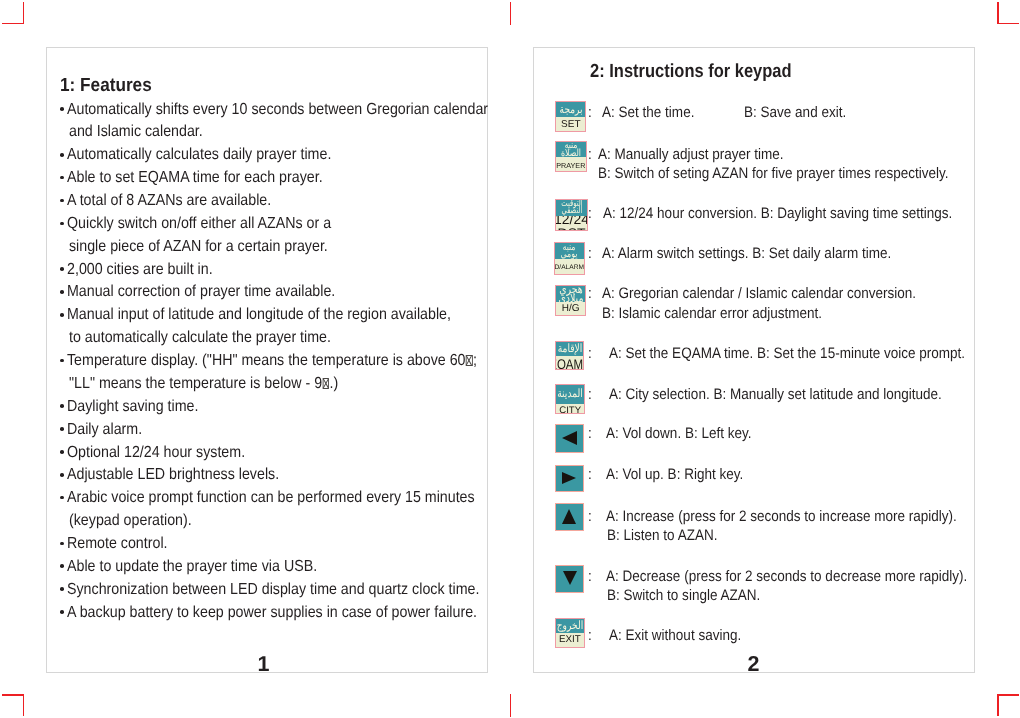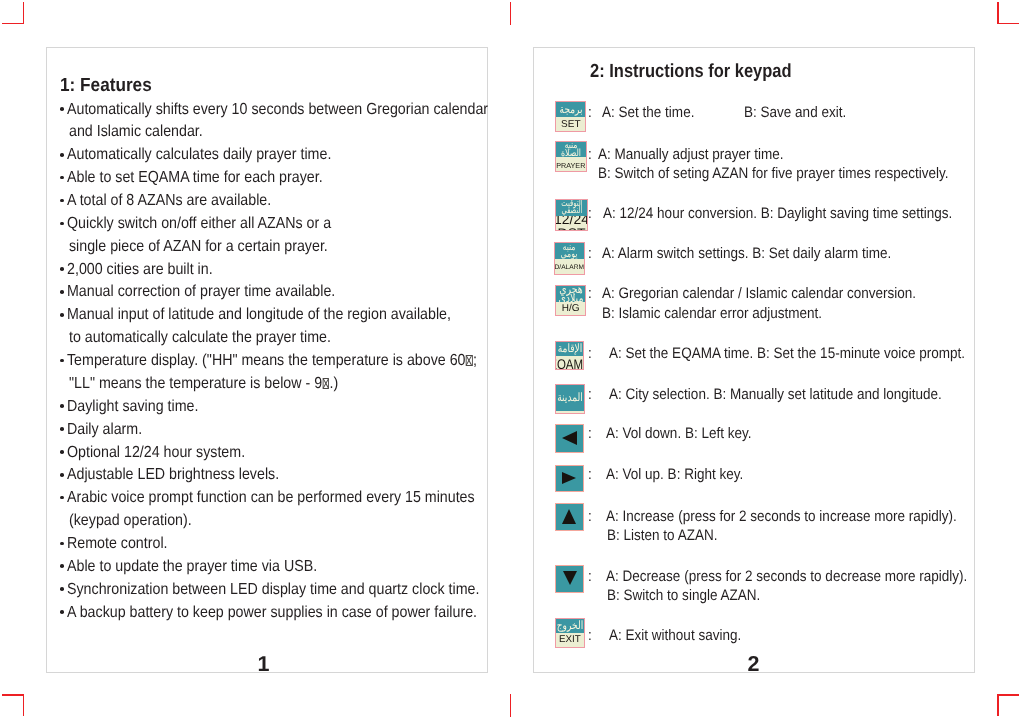--- a/index.html
+++ b/index.html
@@ -299,21 +299,21 @@
           <div class="ar" style="height: 13.9px; font-size: 11.4px; background: rgb(59, 150, 163); color: rgb(248, 245, 220); display: flex; flex-direction: column; justify-content: center;">
             <div style="transform:scaleX(0.8)">الإقامة</div>
           </div>
           <div class="la" style="height: 15px; font-size: 14px; color: rgb(23, 19, 15); display: flex; flex-direction: column; justify-content: flex-start; padding-top: 0.3px;">
             <div style="transform:scaleX(0.82)">EQAMA</div>
           </div>
         </div>
         <div class="kcolon" style="left: 54px; top: 297.8px;">:</div>
         <div class="ktext" style="left: 74.9px; top: 297.8px;">A: Set the EQAMA time. B: Set the 15-minute voice prompt.</div>
         <div class="keybtn" style="left: 21.4px; top: 336.7px; width: 29.6px; height: 29.8px; background: rgb(236, 238, 210); border-color: rgb(239, 154, 164);">
-          <div class="ar" style="height: 26px; font-size: 11.4px; background: rgb(59, 150, 163); color: rgb(248, 245, 220); display: flex; flex-direction: column; justify-content: center;">
+          <div class="ar" style="height: 19px; font-size: 11.4px; background: rgb(59, 150, 163); color: rgb(248, 245, 220); display: flex; flex-direction: column; justify-content: center;">
             <div style="transform:scaleX(0.8)">المدينة</div>
           </div>
           <div class="la" style="height: 13.7px; font-size: 9.6px; color: rgb(23, 19, 15); display: flex; flex-direction: column; justify-content: center; padding-top: 0.2px;">
             <div style="transform:scaleX(1)">CITY</div>
           </div>
         </div>
         <div class="kcolon" style="left: 54px; top: 338.2px;">:</div>
         <div class="ktext" style="left: 74.9px; top: 338.2px;">A: City selection. B: Manually set latitude and longitude.</div>
         <div class="arrowbtn" style="left: 21px; top: 376.7px; width: 29px; height: 29.2px; background: rgb(58, 152, 162); border-color: rgb(244, 167, 156);">
           <div class="tri" style="left: 6.2px; top: 6.2px; border-top: 7.8px solid transparent; border-bottom: 7.8px solid transparent; border-right: 15.2px solid rgb(23, 19, 15);"></div>

